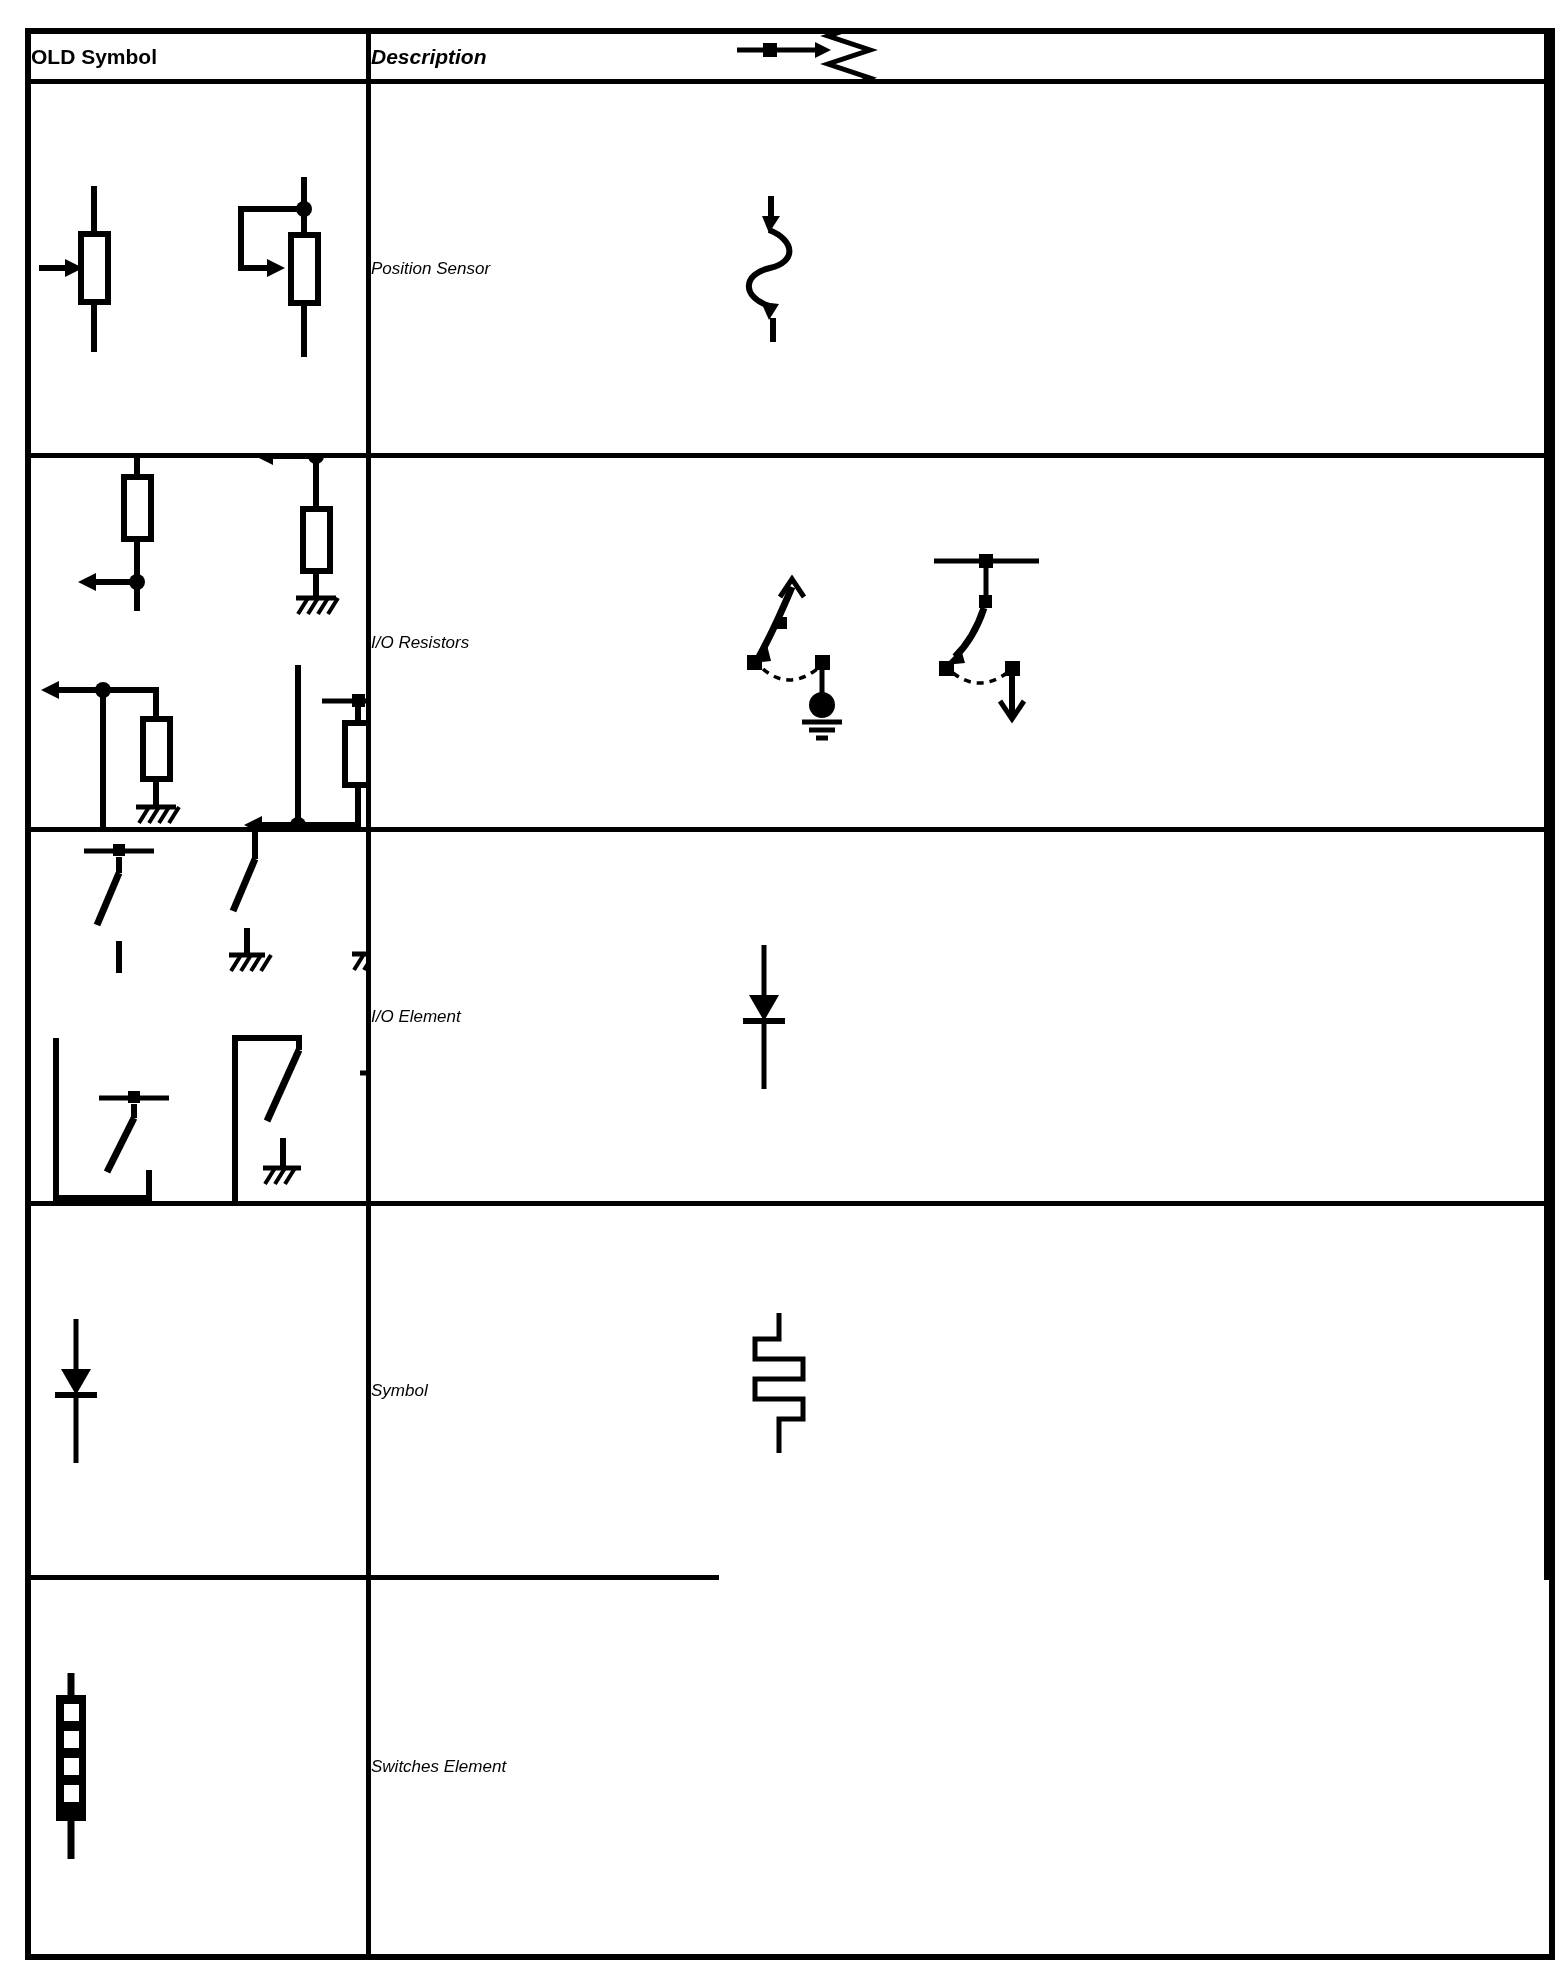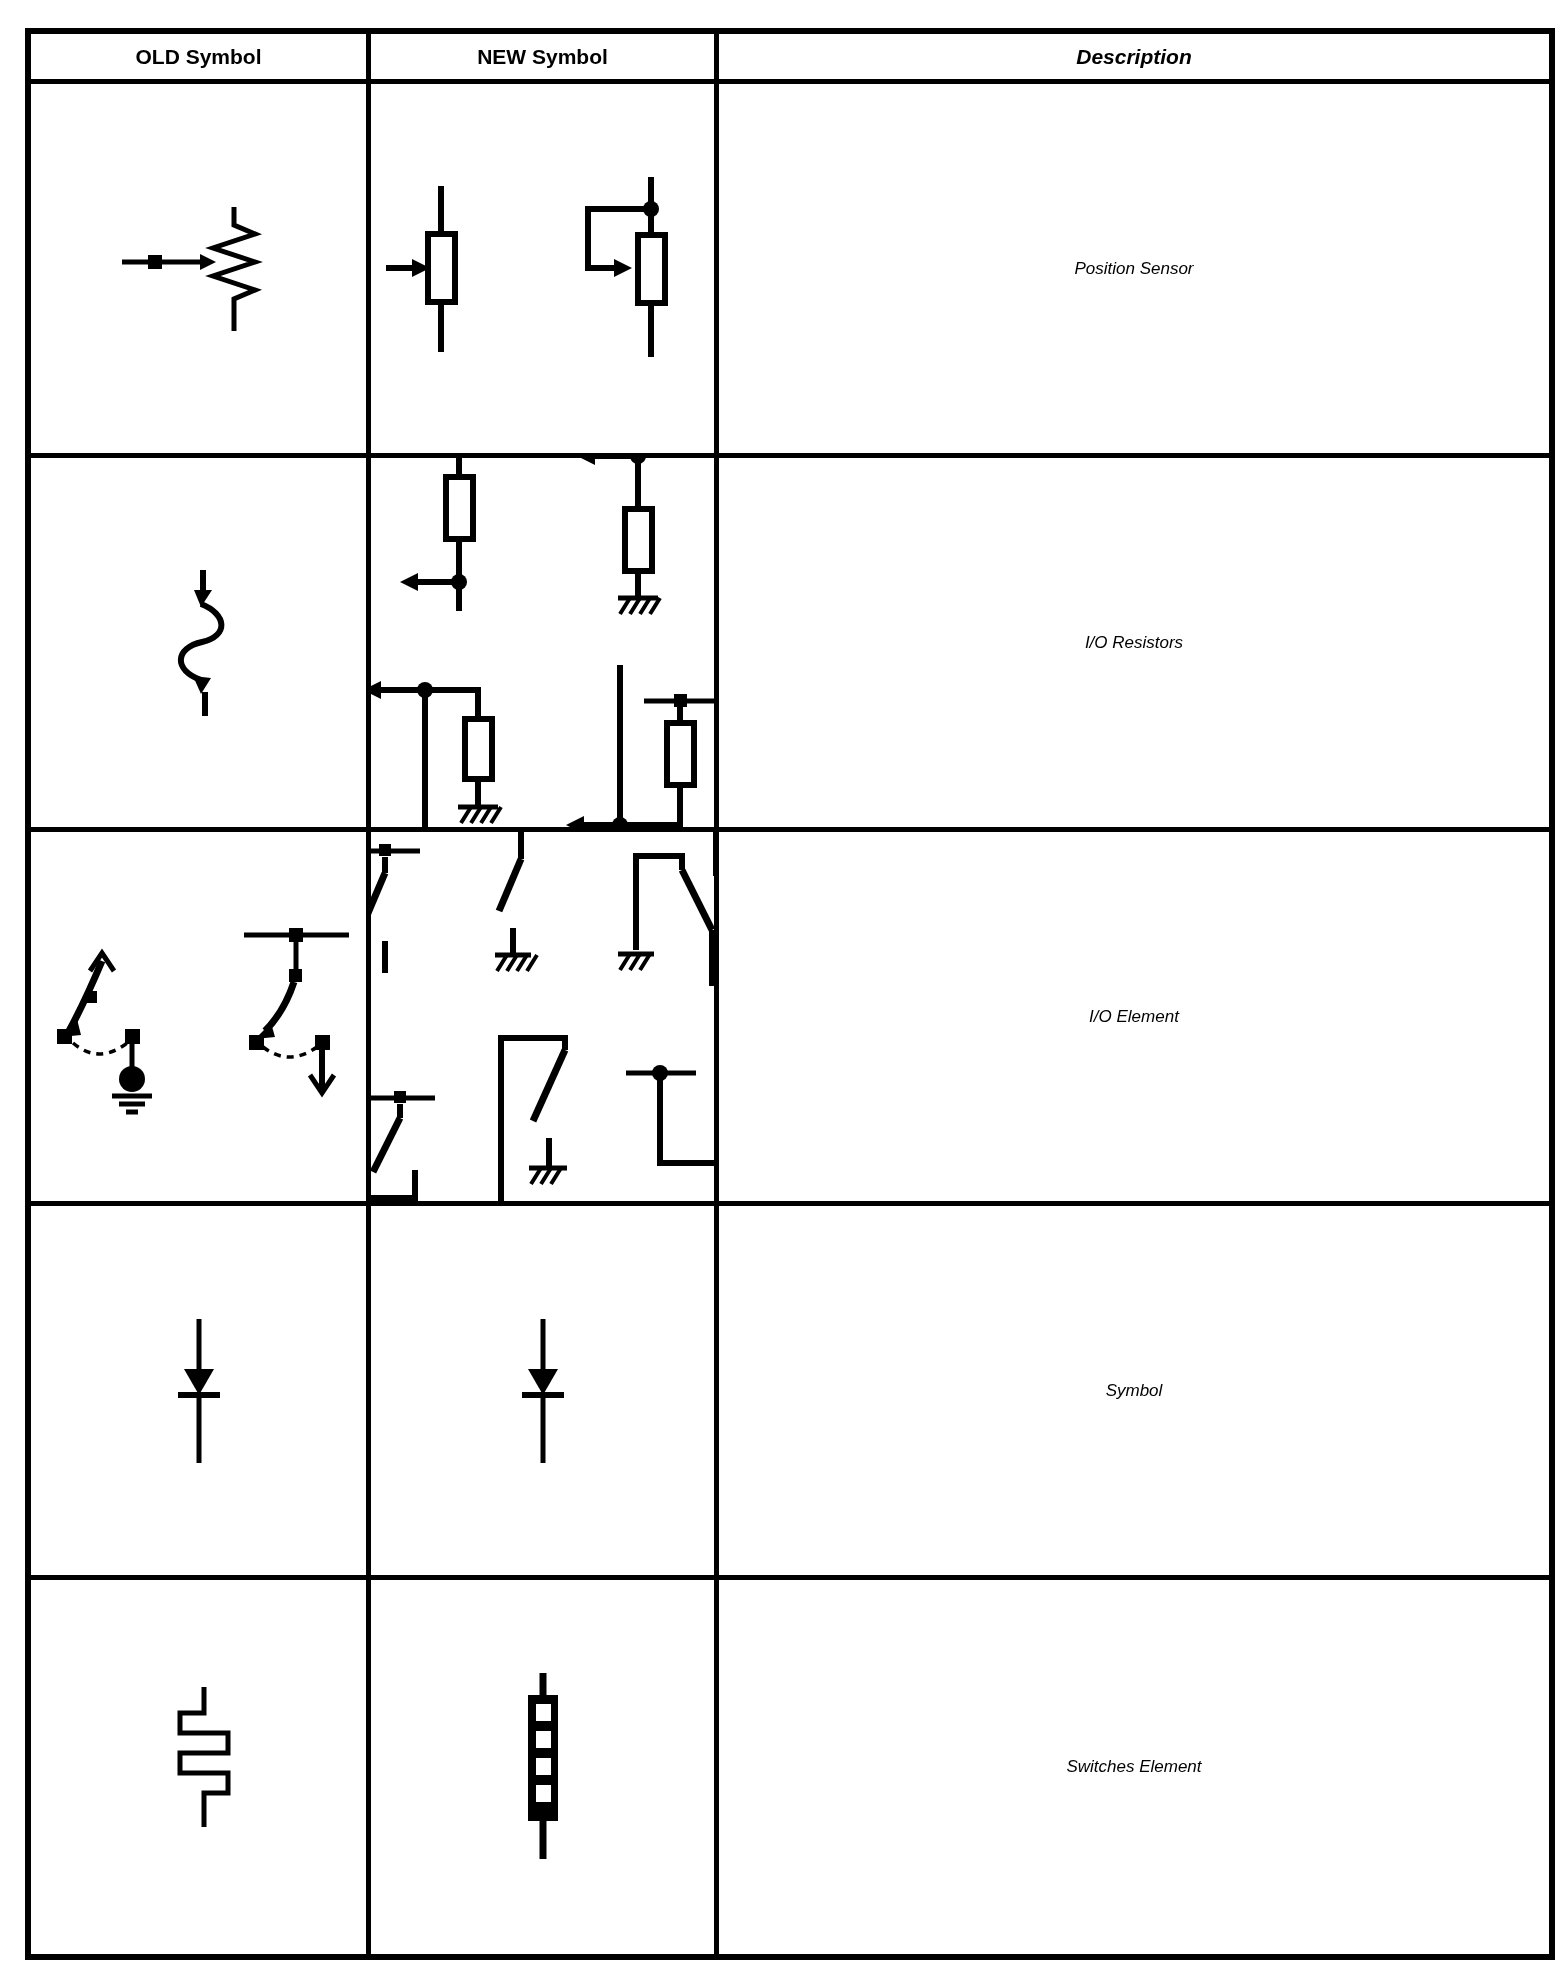--- a/index.html
+++ b/index.html
@@ -10,21 +10,21 @@
   .tbl{
     position:absolute;left:25px;top:28px;width:1518px;height:1920px;
     display:grid;
     grid-template-columns:340px 348px 1fr;
     grid-template-rows:50px repeat(5,1fr);
     border:6px solid #000;
     background:#fff;
   }
   .cell{
     border-right:5px solid #000;border-bottom:5px solid #000;
-    display:flex;align-items:center;justify-content:center;
+    display:flex;align-items:center;justify-content:flex-start;
     overflow:hidden;
   }
   .cell.last-col{border-right:none;font-style:italic;}
   .cell.last-row{border-bottom:none;}
   .hdr{font-weight:bold;font-size:21px;}
   .desc{font-size:17px;}
   svg{display:block;}
   .sym-col{display:flex;flex-direction:column;align-items:center;}
   .sym-row{display:flex;align-items:center;}
   .gap55{gap:55px;} .gap40{gap:40px;} .gap30{gap:30px;} .gap26{gap:26px;}
@@ -34,23 +34,20 @@
 </style>
 </head>
 <body>
 
 <div class="page">
   <div class="tbl">
 
     <div class="cell hdr">
       <span>OLD Symbol</span>
     </div>
-    <div class="cell hdr">
-      <span>NEW Symbol</span>
-    </div>
     <div class="cell hdr last-col">
       <span>Description</span>
     </div>
 
     <div class="cell">
       <svg width="190" height="140" viewBox="0 0 190 140">
         <path class="ink" d="M130 8 V26 L151 35 L109 49 L151 63 L109 77 L151 91 L130 100 V132" fill="none" stroke-width="5"></path>
         <line class="ink" x1="18" y1="63" x2="96" y2="63" stroke-width="5"></line>
         <polygon class="fillink" points="96,55 96,71 112,63"></polygon>
         <rect class="fillink" x="44" y="56" width="14" height="14"></rect>

